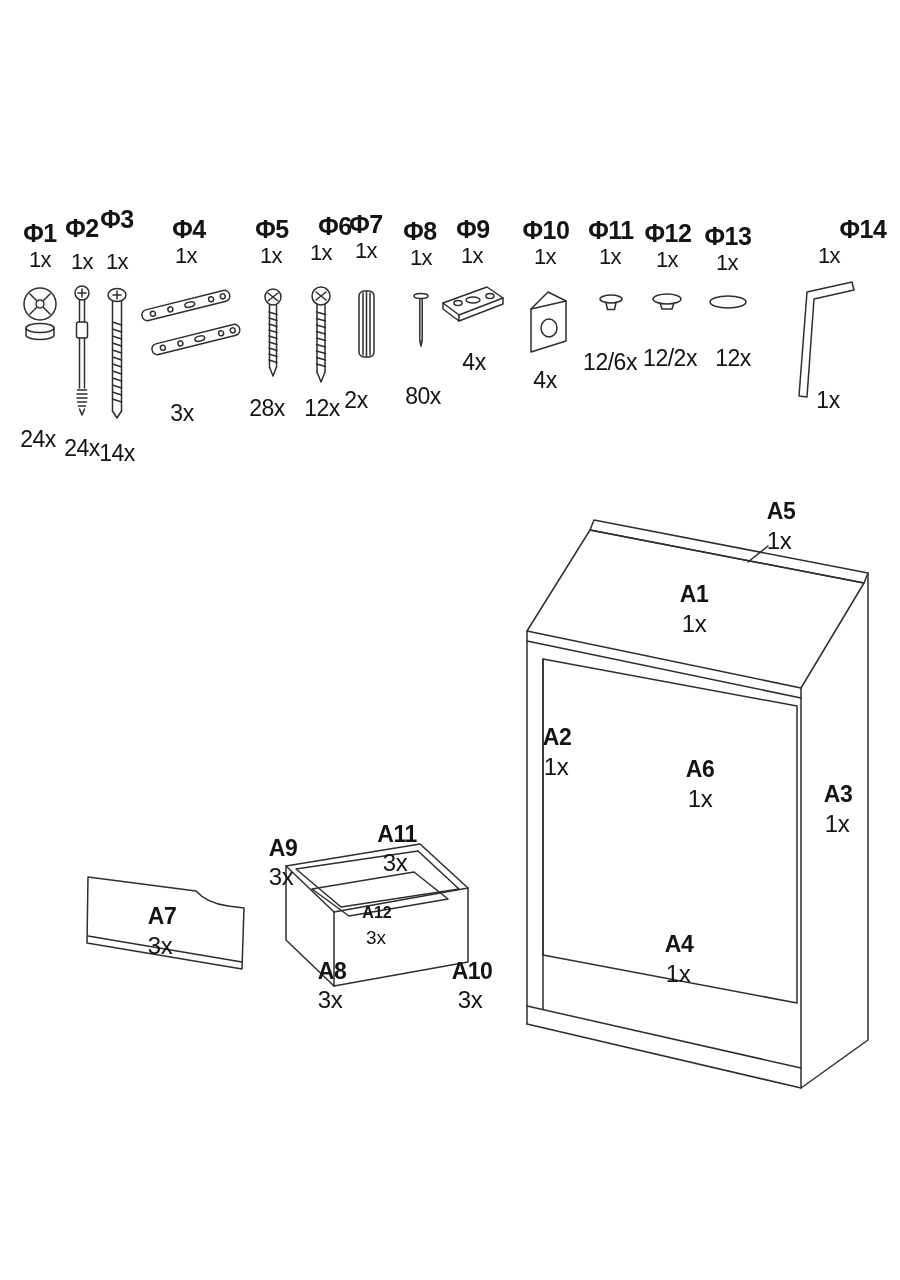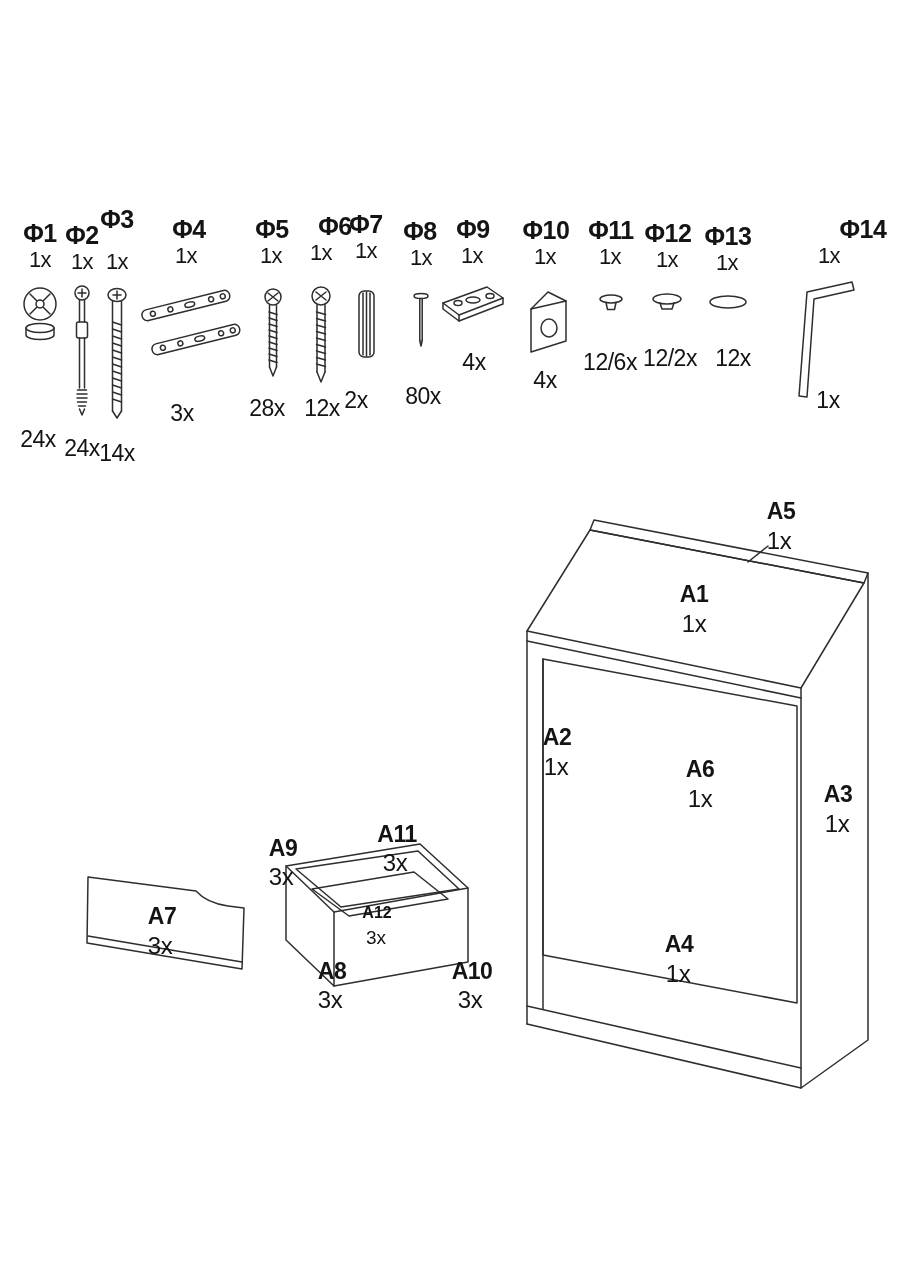--- a/index.html
+++ b/index.html
@@ -159,21 +159,21 @@
       <path d="M88 877 L196 891 C204 900 214 904 228 906 L244 908 L242 969 L87 943 Z"></path>
       <path d="M88 936 L242 962"></path>
     </g>
   </svg>
 
   <div class="layer">
     <div class="t hw-label" style="left:40px;top:221px">Φ1</div>
     <div class="t hw-unit" style="left:40px;top:249px">1x</div>
     <div class="t hw-qty" style="left:38px;top:428px">24x</div>
 
-    <div class="t hw-label" style="left:82px;top:223px">Φ2</div>
+    <div class="t hw-label" style="left:82px;top:216px">Φ2</div>
     <div class="t hw-unit" style="left:82px;top:251px">1x</div>
     <div class="t hw-qty" style="left:82px;top:437px">24x</div>
 
     <div class="t hw-label" style="left:117px;top:207px">Φ3</div>
     <div class="t hw-unit" style="left:117px;top:251px">1x</div>
     <div class="t hw-qty" style="left:117px;top:442px">14x</div>
 
     <div class="t hw-label" style="left:189px;top:217px">Φ4</div>
     <div class="t hw-unit" style="left:186px;top:245px">1x</div>
     <div class="t hw-qty" style="left:182px;top:402px">3x</div>

